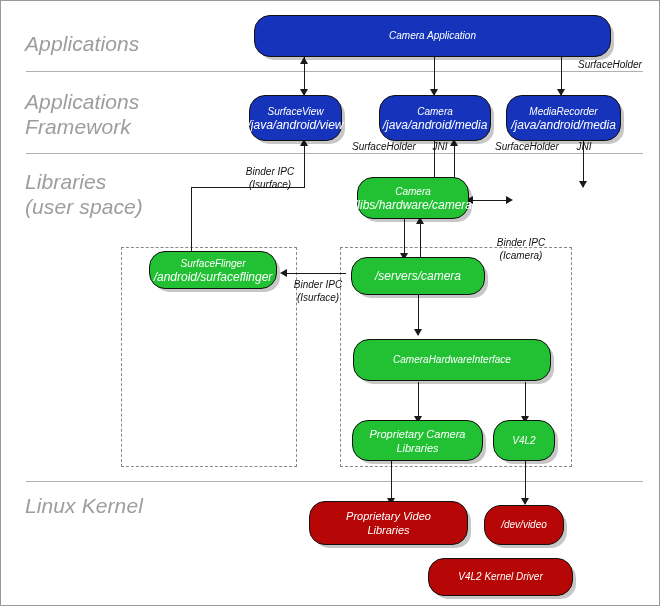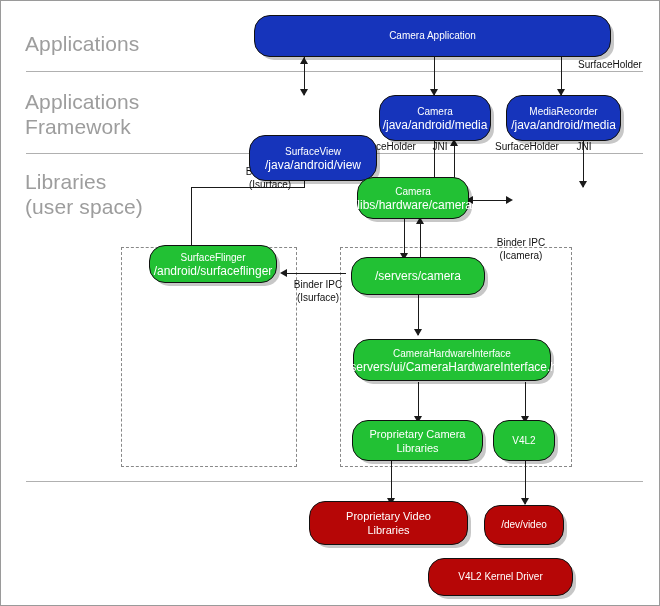--- a/index.html
+++ b/index.html
@@ -9,20 +9,21 @@
   }
   #diagram {
     position: relative;
     width: 660px;
     height: 606px;
     background: #ffffff;
     border: 1px solid #9a9a9a;
     box-sizing: border-box;
     font-family: "Liberation Sans", sans-serif;
     overflow: hidden;
+    font-style: italic;
   }
 
   
   .divider {
     position: absolute;
     left: 25px;
     width: 617px;
     height: 1px;
     background: #b0b0b0;
   }
@@ -130,20 +131,21 @@
 
   <div class="divider" style="top:70px;"></div>
   <div class="divider" style="top:152px;"></div>
   <div class="divider" style="top:480px;"></div>
 
   <div class="layer-label" style="left:24px; top:30px;">Applications</div>
   <div class="layer-label" style="left:24px; top:88px;">Applications
 Framework</div>
   <div class="layer-label" style="left:24px; top:168px;">Libraries
 (user space)</div>
+  <div class="layer-label" style="left:24px; top:492px;">Linux Kernel</div>
 
   <div class="group-box" style="left:120px; top:246px; width:176px; height:220px;"></div>
   <div class="group-box" style="left:339px; top:246px; width:232px; height:220px;"></div>
 
   <div class="vline" style="left:303px; top:56px;  height:38px;"></div>
   <div class="arrow-up" style="left:299px; top:56px;"></div>
   <div class="arrow-down" style="left:299px; top:88px;"></div>
 
   <div class="vline" style="left:433px; top:56px; height:38px;"></div>
   <div class="arrow-down" style="left:429px; top:88px;"></div>
@@ -203,70 +205,69 @@
   <div class="vline" style="left:390px; top:459px; height:44px;"></div>
   <div class="arrow-down" style="left:386px; top:497px;"></div>
 
   <div class="vline" style="left:524px; top:459px; height:44px;"></div>
   <div class="arrow-down" style="left:520px; top:497px;"></div>
 
   <div class="node blue" style="left:253px; top:14px; width:357px; height:42px;">
     <span class="title">Camera Application</span>
   </div>
 
-  <div class="node blue" style="left:248px; top:94px; width:128px; height:46px;margin-top:40px;">
+  <div class="node blue" style="left:248px; top:94px; width:93px; height:46px;">
     <span class="title">SurfaceView</span>
     <span class="sub">/java/android/view</span>
   </div>
 
   <div class="node blue" style="left:378px; top:94px; width:112px; height:46px;">
     <span class="title">Camera</span>
     <span class="sub">/java/android/media</span>
   </div>
 
   <div class="node blue" style="left:505px; top:94px; width:115px; height:46px;">
     <span class="title">MediaRecorder</span>
     <span class="sub">/java/android/media</span>
   </div>
 
   <div class="node green" style="left:356px; top:176px; width:112px; height:42px;">
     <span class="title">Camera</span>
     <span class="sub">/libs/hardware/camera</span>
   </div>
 
 
-  <div class="node green" style="left:148px; top:244px; width:128px; height:38px;">
+  <div class="node green" style="left:148px; top:250px; width:128px; height:38px;">
     <span class="title">SurfaceFlinger</span>
     <span class="sub">/android/surfaceflinger</span>
   </div>
 
   <div class="node green" style="left:350px; top:256px; width:134px; height:38px;">
     <span class="sub">/servers/camera</span>
   </div>
 
   <div class="node green" style="left:352px; top:338px; width:198px; height:42px;">
     <span class="title">CameraHardwareInterface</span>
-    <span class="sub">/servers/ui/CameraHardwareInterface.h</span>
   </div>
 
   <div class="node green two-line" style="left:351px; top:419px; width:131px; height:41px;">
     <span class="title">Proprietary Camera</span>
     <span class="title">Libraries</span>
   </div>
 
   <div class="node green" style="left:492px; top:419px; width:62px; height:41px;">
     <span class="title">V4L2</span>
   </div>
 
   <div class="node red two-line" style="left:308px; top:500px; width:159px; height:44px;">
     <span class="title">Proprietary Video</span>
     <span class="title">Libraries</span>
   </div>
 
-  <div class="node red" style="left:483px; top:504px; width:80px; height:40px;">
+  <div class="node red" style="left:483px; top:504px; width:80px; height:40px;border-radius:17px;">
     <span class="title">/dev/video</span>
   </div>
 
   <div class="node red" style="left:427px; top:557px; width:145px; height:38px;">
     <span class="title">V4L2 Kernel Driver</span>
   </div>
 
 </div>
 
 </body></html>

